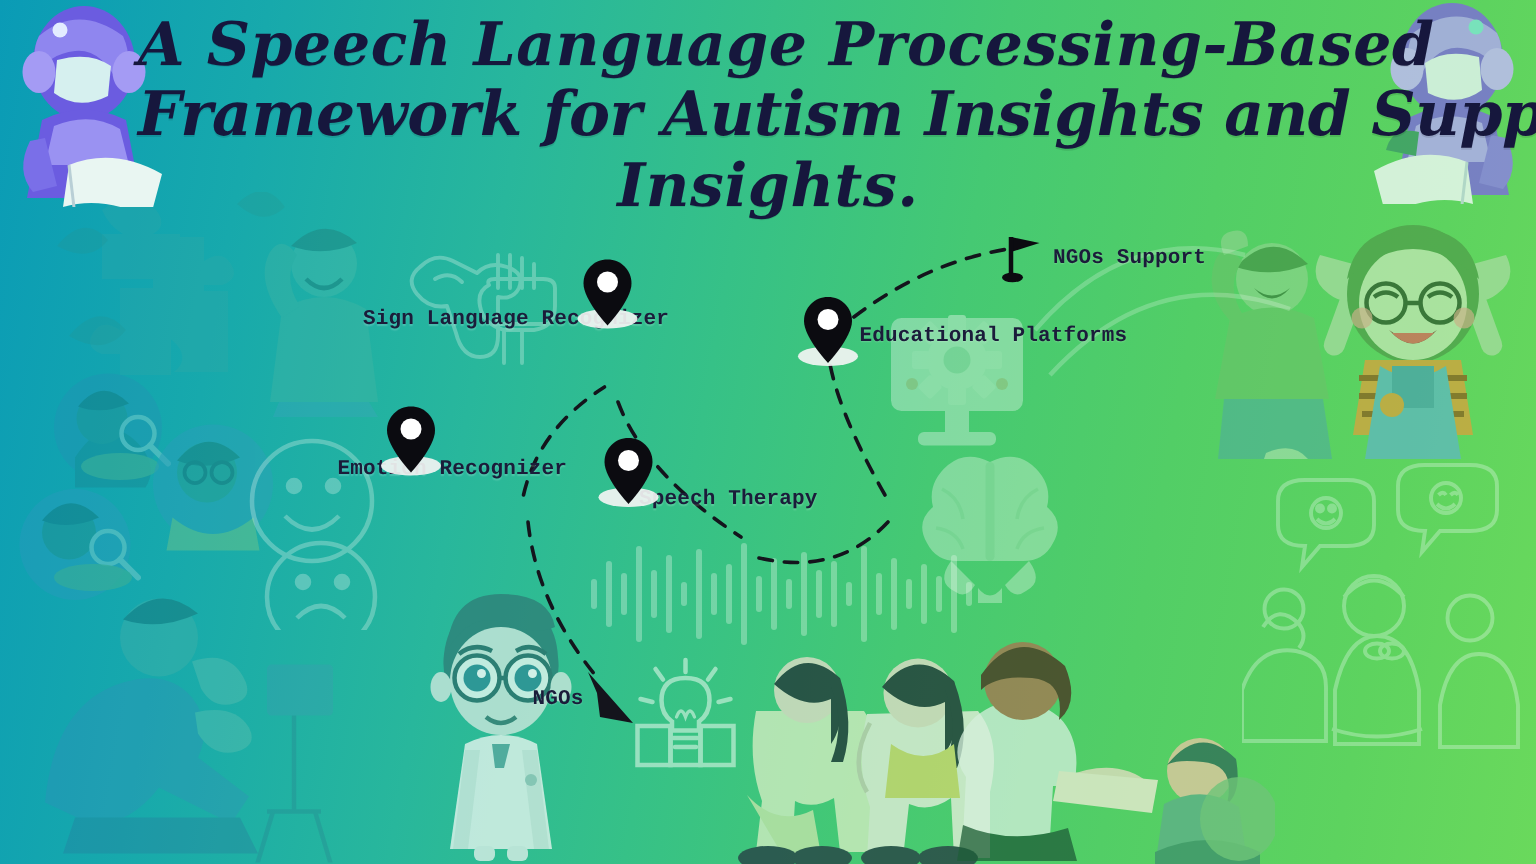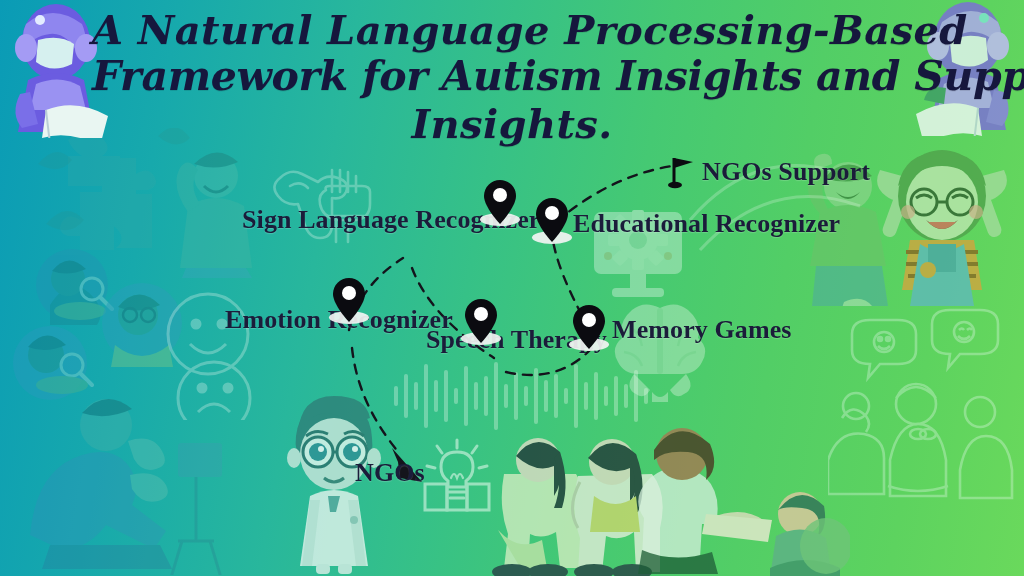--- a/index.html
+++ b/index.html
@@ -58,24 +58,24 @@
 
   
   .node {
     position:absolute;
     z-index:30;
     display:flex;
     align-items:center;
     white-space:nowrap;
   }
   .node .label {
-    font-family:Liberation Serif, serif;
+    font-family:Liberation Mono, monospace;
     font-weight:700;
     color:#1b1c3a;
-    font-size:26px;
+    font-size:14px;
     letter-spacing:.1px;
     text-shadow:0 1px 1px rgba(255,255,255,.18);
   }
   .pin { position:relative; width:34px; height:46px; flex:0 0 auto; }
   .pin svg { display:block; width:34px; height:46px; }
   .pin .shadow {
     position:absolute;
     left:-3px; bottom:-1px;
     width:40px; height:13px;
     background:#f2f4f3;
@@ -466,21 +466,21 @@
 
       <path d="M556 222 q54-46 116-56"></path>
 
       <path d="M352 348 q6 56 48 106"></path>
     </g>
 
     <path d="M392 448 l30 34 l-22 -4 l-2 -16 z" fill="#14141c"></path>
   </svg>
 
   <h1 id="title">
-    <span class="ln l1">A Natural Language Processing-Based</span>
+    <span class="ln l1">A Speech Language Processing-Based</span>
     <span class="ln l2">Framework for Autism Insights and Support</span>
     <span class="ln l3">Insights.</span>
   </h1>
 
   <div class="node" id="node-sign">
     <span class="label">Sign Language Recognizer</span>
     <span class="pin">
       <span class="shadow"></span>
       <svg viewBox="0 0 34 46">
           <path d="M17 1 C8 1 1 8 1 17 C1 28 17 45 17 45 C17 45 33 28 33 17 C33 8 26 1 17 1 Z" fill="#0b0b10"></path>
@@ -490,21 +490,21 @@
   </div>
 
   <div class="node" id="node-edu">
     <span class="pin">
       <span class="shadow"></span>
       <svg viewBox="0 0 34 46">
           <path d="M17 1 C8 1 1 8 1 17 C1 28 17 45 17 45 C17 45 33 28 33 17 C33 8 26 1 17 1 Z" fill="#0b0b10"></path>
           <circle cx="17" cy="16" r="7" fill="#ffffff"></circle>
         </svg>
     </span>
-    <span class="label">Educational Recognizer</span>
+    <span class="label">Educational Platforms</span>
   </div>
 
   <div class="node" id="node-ngo">
     <span class="flag">
       <svg viewBox="0 0 28 34" width="28" height="34">
         <path d="M6 3 L25 7 L6 13 Z" fill="#0b0b10"></path>
         <path d="M6 3 L6 28" stroke="#0b0b10" stroke-width="3"></path>
         <ellipse cx="7" cy="30" rx="7" ry="3.2" fill="#0b0b10"></ellipse>
       </svg>
     </span>
@@ -526,28 +526,18 @@
     <span class="label">Speech Therapy</span>
     <span class="pin">
       <span class="shadow"></span>
       <svg viewBox="0 0 34 46">
           <path d="M17 1 C8 1 1 8 1 17 C1 28 17 45 17 45 C17 45 33 28 33 17 C33 8 26 1 17 1 Z" fill="#0b0b10"></path>
           <circle cx="17" cy="16" r="7" fill="#ffffff"></circle>
         </svg>
     </span>
   </div>
 
-  <div class="node" id="node-memory">
-    <span class="pin">
-      <span class="shadow"></span>
-      <svg viewBox="0 0 34 46">
-          <path d="M17 1 C8 1 1 8 1 17 C1 28 17 45 17 45 C17 45 33 28 33 17 C33 8 26 1 17 1 Z" fill="#0b0b10"></path>
-          <circle cx="17" cy="16" r="7" fill="#ffffff"></circle>
-        </svg>
-    </span>
-    <span class="label">Memory Games</span>
-  </div>
 
   <div class="node" id="node-quiz">
     <span class="label">NGOs</span>
   </div>
 
 </div>
 
 </body></html>

